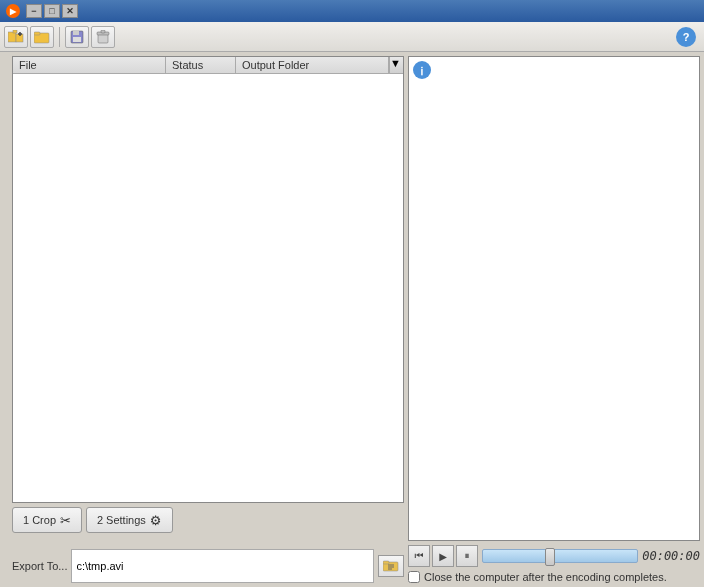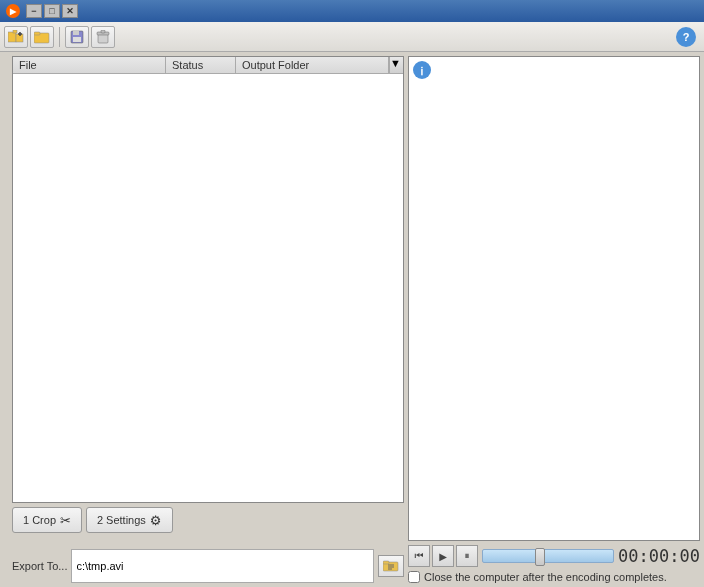--- a/index.html
+++ b/index.html
@@ -259,24 +259,25 @@
       position: absolute;
       left: 40%;
       top: -2px;
       width: 10px;
       height: 18px;
       background: linear-gradient(to bottom, #e8e8e8, #c8c8c8);
       border: 1px solid #888;
       border-radius: 2px;
     }
     .time-display {
-      font-size: 17px;
+      font-size: 12px;
       color: #333;
       font-family: monospace;
       white-space: nowrap;
+      font-style: italic;
     }
 
     
     .encode-complete-row {
       display: flex;
       align-items: center;
       gap: 4px;
     }
     .encode-complete-row input[type="checkbox"] {
       width: 12px;

